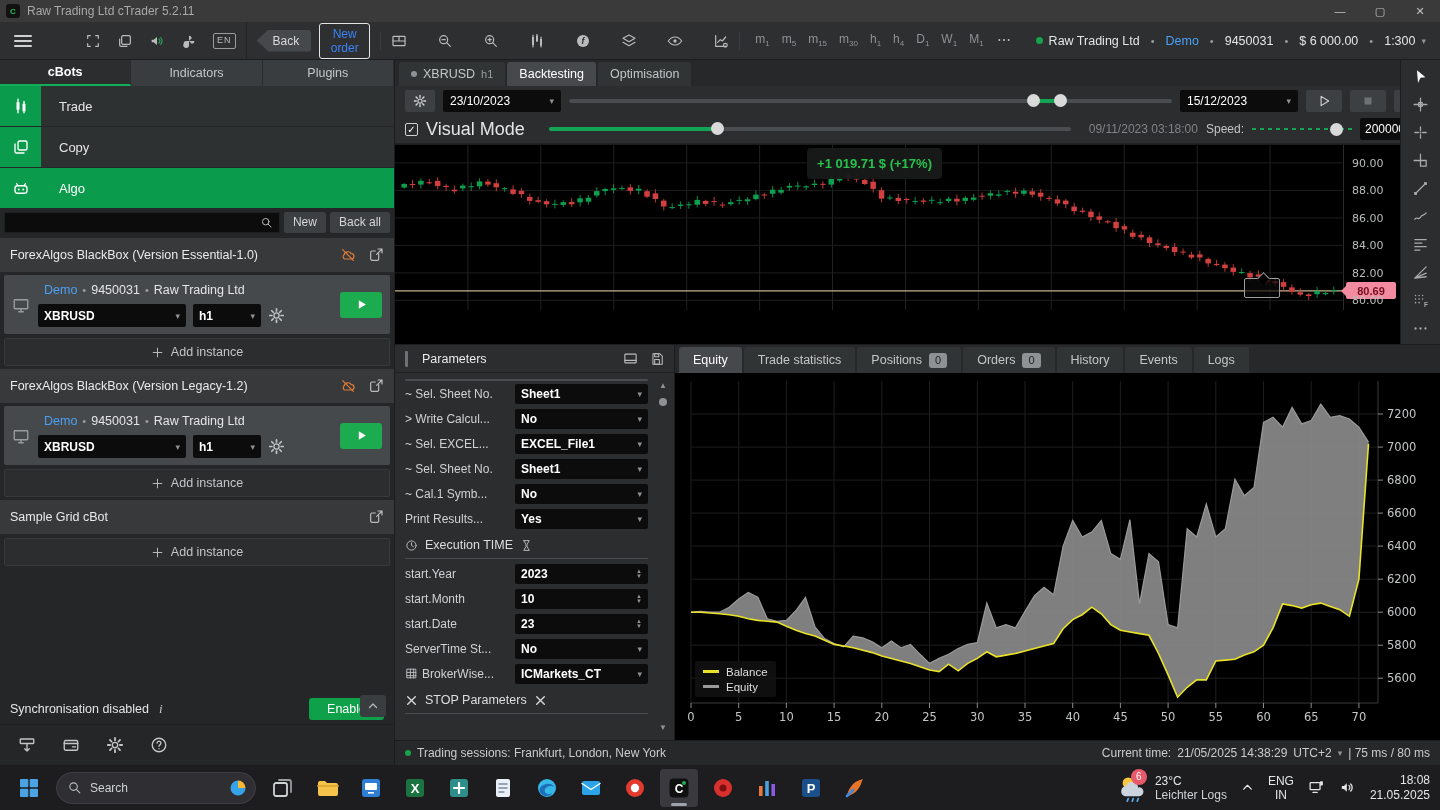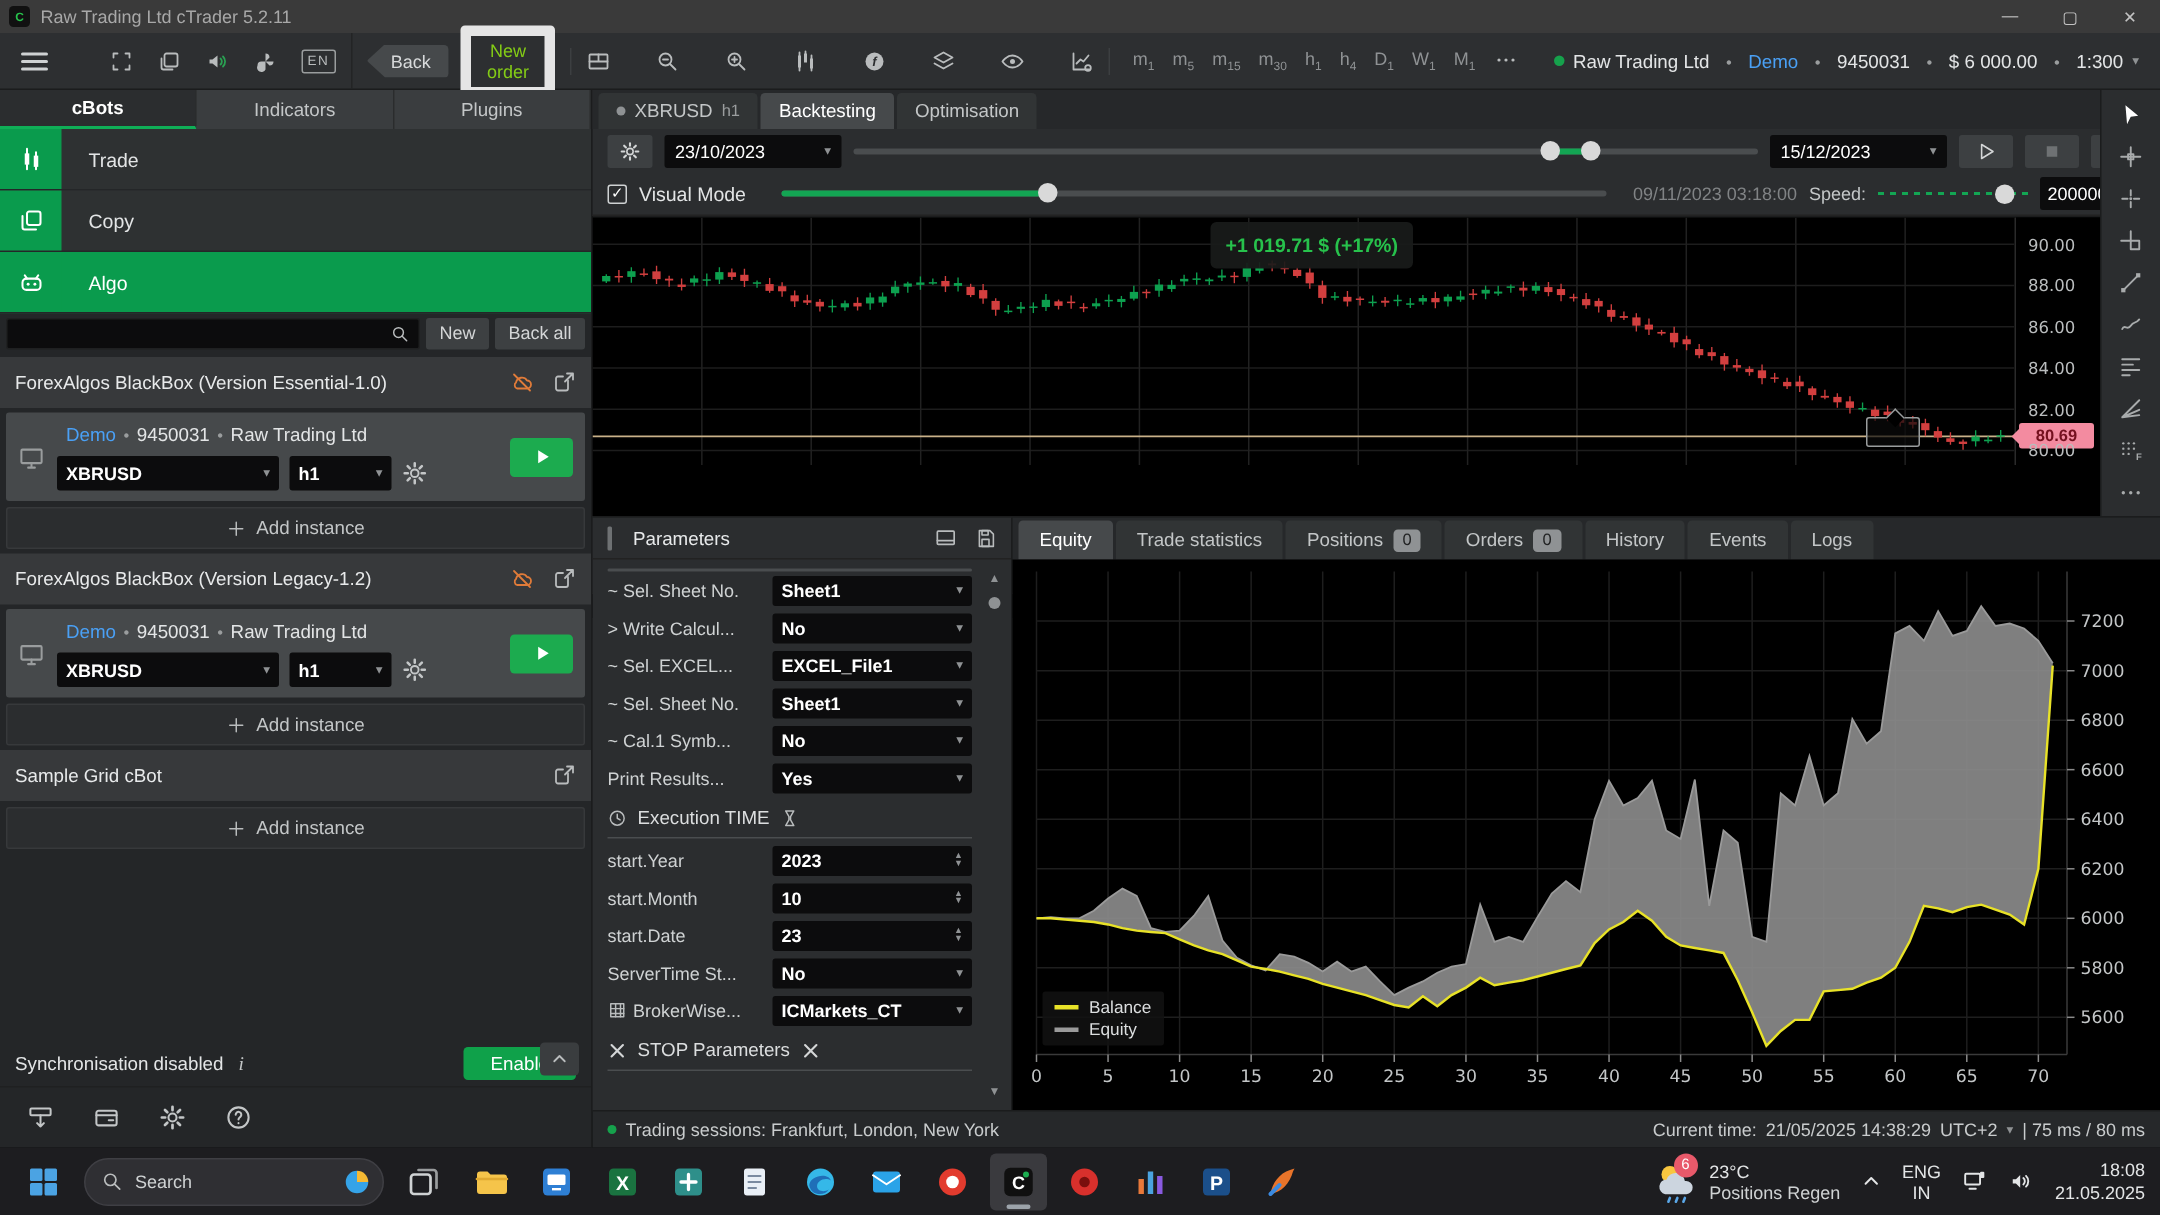--- a/index.html
+++ b/index.html
@@ -18,21 +18,21 @@
 
   
   #toolbar{height:38px;background:#2d2f31;display:flex;align-items:stretch;border-bottom:1px solid #1b1c1d}
   #tb-left{width:395px;display:flex;align-items:center;padding:0 10px 0 14px;border-right:1px solid #232425}
   .ham{width:18px;height:12px;display:flex;flex-direction:column;justify-content:space-between}
   .ham i{height:2px;background:#cfd2d3;border-radius:1px}
   #tb-left-icons{margin-left:auto;display:flex;gap:16px}
   .icon.lang{width:auto;height:auto;border:1px solid #9a9d9e;border-radius:2px;font-size:9px;padding:1px 3px;color:#b9bcbd;letter-spacing:1px}
   #tb-main{flex:1;display:flex;align-items:center;padding:0 10px;gap:8px}
   #back-btn{background:#46494b;color:#d8dadb;border:none;font-size:12px;padding:4px 12px 4px 16px;clip-path:polygon(12px 0,100% 0,100% 100%,12px 100%,0 50%);border-radius:3px}
-  #neworder-btn{background:transparent;border:7px solid #e5e5e5;color:#84cc16;font-size:12px;padding:3px 10px;border-radius:3px}
+  #neworder-btn{background:transparent;border:1px solid #e5e5e5;color:#3b82f6;font-size:12px;padding:3px 10px;border-radius:3px}
   .vsep{width:1px;height:18px;background:#3c3f41;margin:0 2px}
   #tb-chart-icons{display:flex;align-items:center;gap:14px}
   #tb-timeframes{display:flex;align-items:center;gap:12px;margin-left:6px;color:#8f9294}
   .tf{font-size:12px;color:#8f9294}
   .tf sub{font-size:8px}
   #tb-account{display:flex;align-items:center;gap:6px;padding:0 14px;font-size:12.5px;color:#e3e5e6;white-space:nowrap}
   .gdot{width:7px;height:7px;border-radius:50%;background:#16a14c;flex:none}
   .blue{color:#4aa0f5}
   .dot-sep::before{content:"•";color:#9a9d9e;margin:0 5px;font-size:11px}
   .caret{color:#8f9294;font-size:9px}
@@ -97,21 +97,21 @@
   .sqbtn .icon{width:14px;height:14px;color:#d4d6d7}
   .sqbtn.dim .icon{color:#6e7173}
   .datebox{width:118px;height:22px;background:#0c0c0d;border-radius:2px;display:flex;align-items:center;padding:0 7px;color:#fff;font-size:12px}
   .datebox b{font-weight:normal;flex:1}
   .range-slider{flex:1;height:22px;position:relative}
   .range-slider .track{position:absolute;left:0;right:0;top:9px;height:4px;background:#4a4d4f;border-radius:2px}
   .range-slider .fill{position:absolute;top:9px;height:4px;background:#13a553;border-radius:2px}
   .knob{position:absolute;top:4px;width:13px;height:13px;border-radius:50%;background:#d9d9d9}
   #bt-row2{border-bottom:1px solid #222}
   .cbx{width:13px;height:13px;border:1.5px solid #cfd2d3;border-radius:2px;display:flex;align-items:center;justify-content:center;color:#fff;font-size:10px;background:#2b2d2f}
-  #vm-label{font-size:13px;color:#e3e5e6;margin-right:16px}
+  #vm-label{font-size:18px;color:#e3e5e6;margin-right:16px}
   #vm-slider{width:350px}
   #bt-time{color:#808385;font-size:12px;margin-left:10px}
   #speed-label{color:#c3c6c7;margin-left:auto}
   #speed-slider{width:100px;height:22px;position:relative}
   #speed-slider .track{position:absolute;left:0;right:0;top:10px;height:2px;background:repeating-linear-gradient(90deg,#13a553 0 4px,transparent 4px 8px)}
   .spinbox{width:70px;height:22px;background:#0c0c0d;border-radius:2px;display:flex;align-items:center;padding:0 5px;color:#fff}
   .spinbox b{font-weight:normal;font-size:12px;flex:1}
   .steps{display:flex;flex-direction:column;line-height:5px;color:#8f9294}
   .steps i{font-style:normal;font-size:6px}
   #chart-box{position:absolute;left:0;right:40px;top:84px;bottom:0;background:#000;border-top:1px solid #1b1c1d}
@@ -1449,21 +1449,21 @@
     </span>
   <div id="tray">
     <div id="weather" data-interactable="true">
       <span class="wic"><span class="badge6" data-interactable="false">6</span><span class="icon" data-interactable="false" style="width:30px;height:30px">
             <svg viewBox="0 0 24 24" fill="none" stroke="currentColor" stroke-width="1.8" stroke-linecap="round" stroke-linejoin="round">
               <circle cx="9" cy="8" r="4.5" fill="#f8c63f" stroke="none"></circle>
               <path d="M6.5 18.5a4 4 0 01.8-7.9A5 5 0 0117 11.5h.5a3.5 3.5 0 01.3 7H7z" fill="#ccd5df" stroke="none"></path>
               <path d="M9 20.5l-.8 2M13 20.5l-.8 2M17 20.5l-.8 2" stroke="#5aa7e8" stroke-width="1.4"></path>
             </svg>
           </span></span>
-      <span class="wtxt"><span data-interactable="false">23°C</span><br><span class="sub" data-interactable="false">Positions Regen</span></span>
+      <span class="wtxt"><span data-interactable="false">23°C</span><br><span class="sub" data-interactable="false">Leichter Logs</span></span>
     </div>
     <span class="icon" data-interactable="true" style="width:13px;height:13px">
         <svg viewBox="0 0 24 24" fill="none" stroke="currentColor" stroke-width="1.8" stroke-linecap="round" stroke-linejoin="round">
           <path d="M5 15l7-7 7 7" stroke-width="2.4"></path>
         </svg>
       </span>
     <span class="traytxt" data-interactable="true"><span>ENG</span><br><span>IN</span></span>
     <span class="icon" data-interactable="true">
         <svg viewBox="0 0 24 24" fill="none" stroke="currentColor" stroke-width="1.8" stroke-linecap="round" stroke-linejoin="round">
           <rect x="3" y="5" width="14" height="10" rx="1"></rect>

